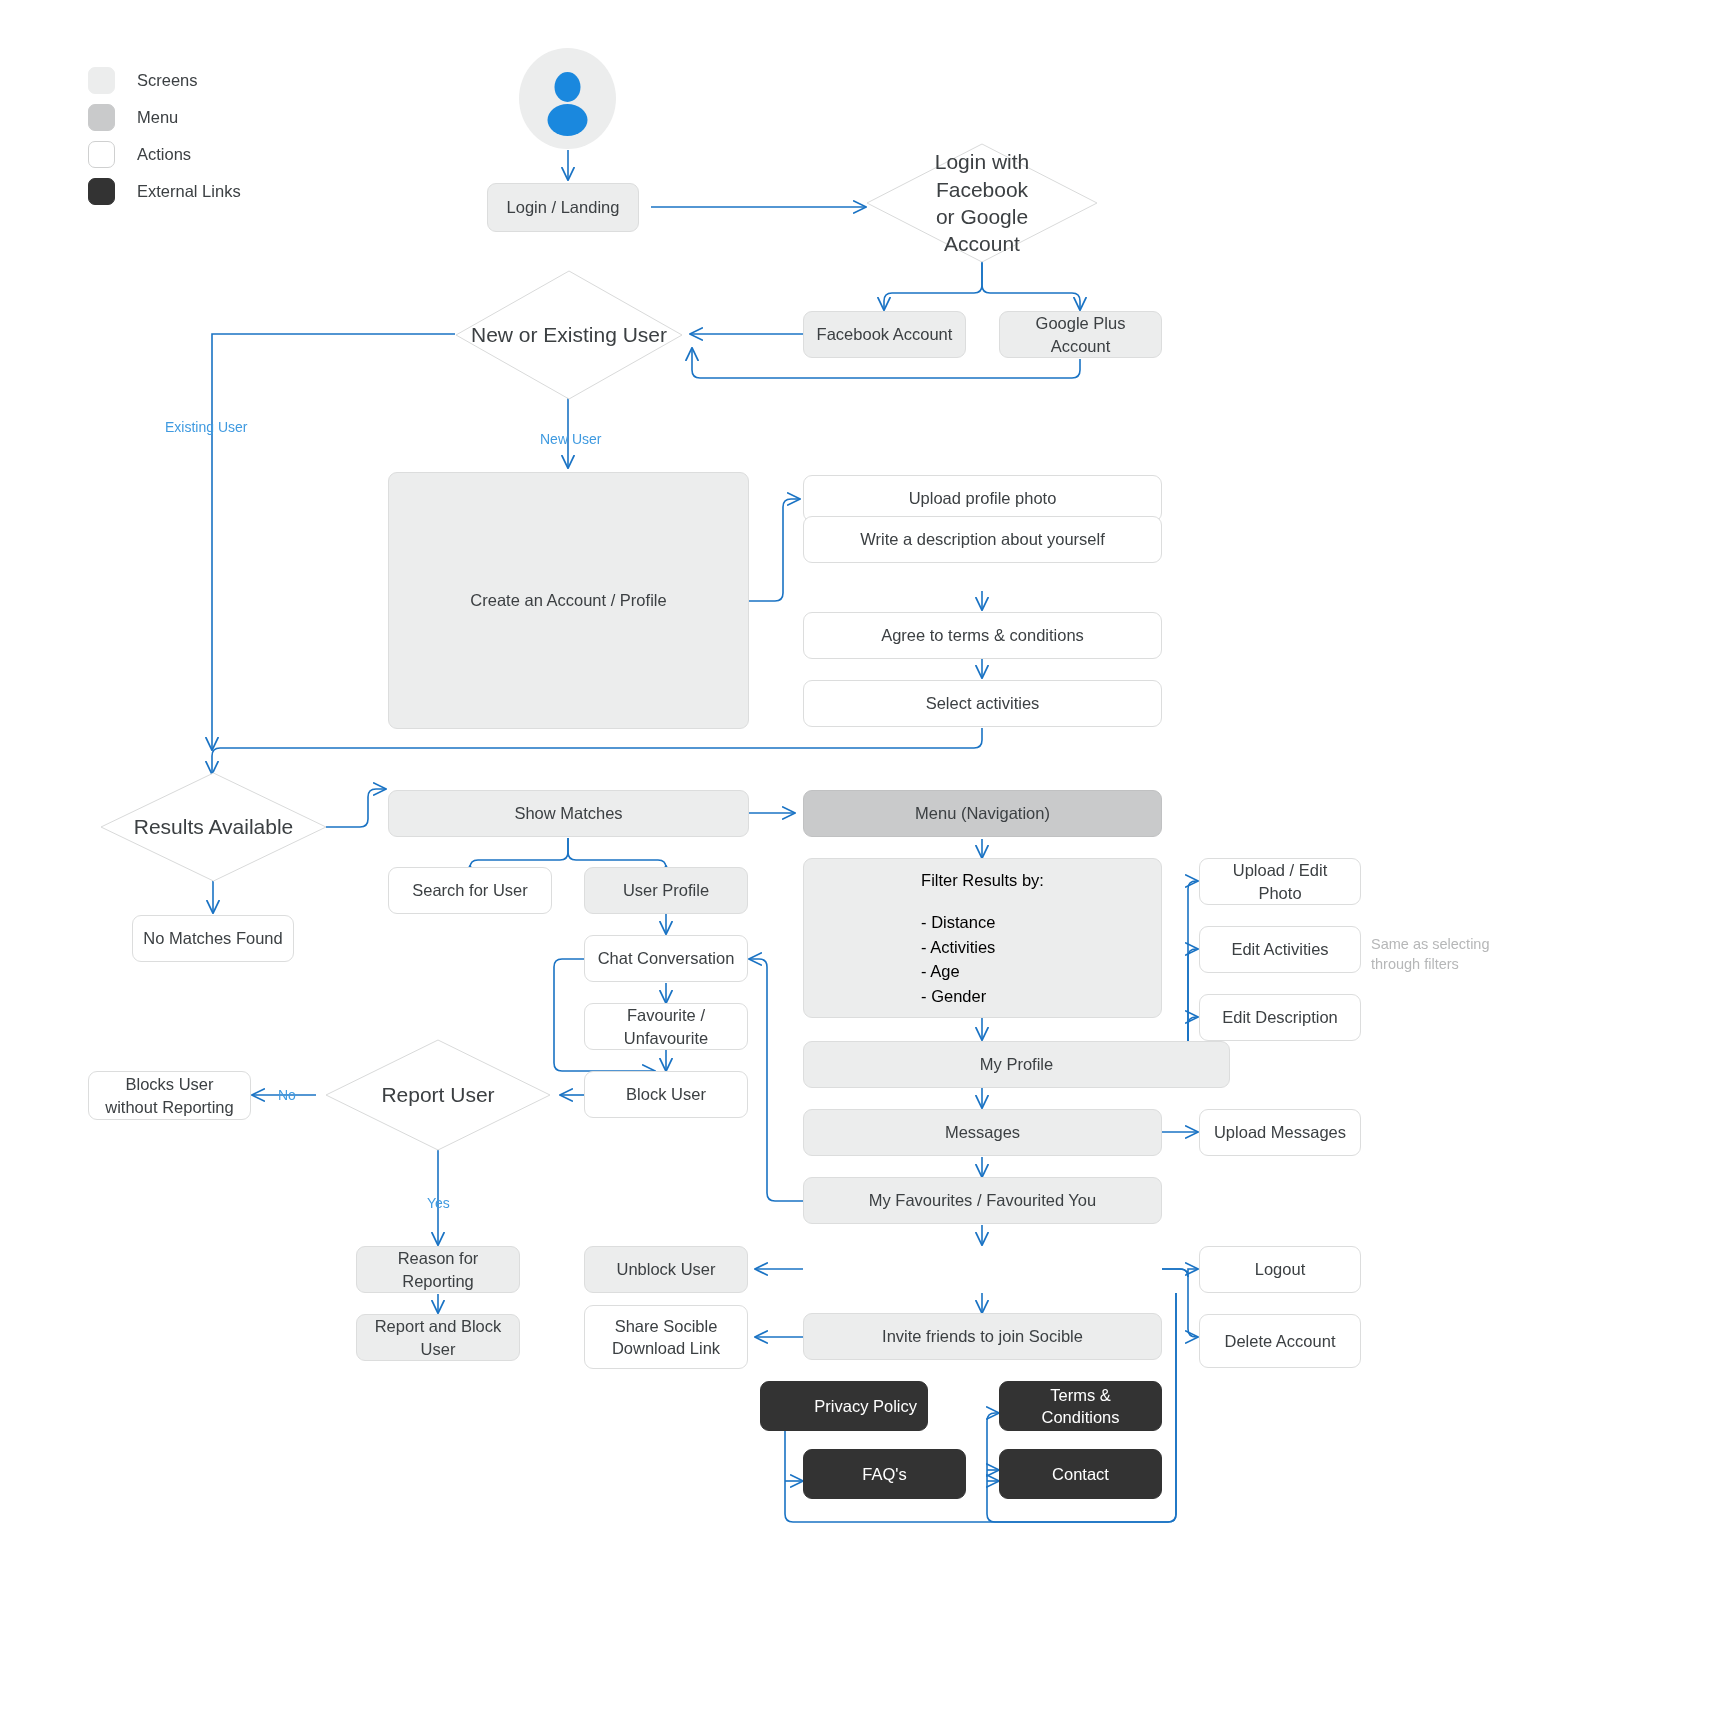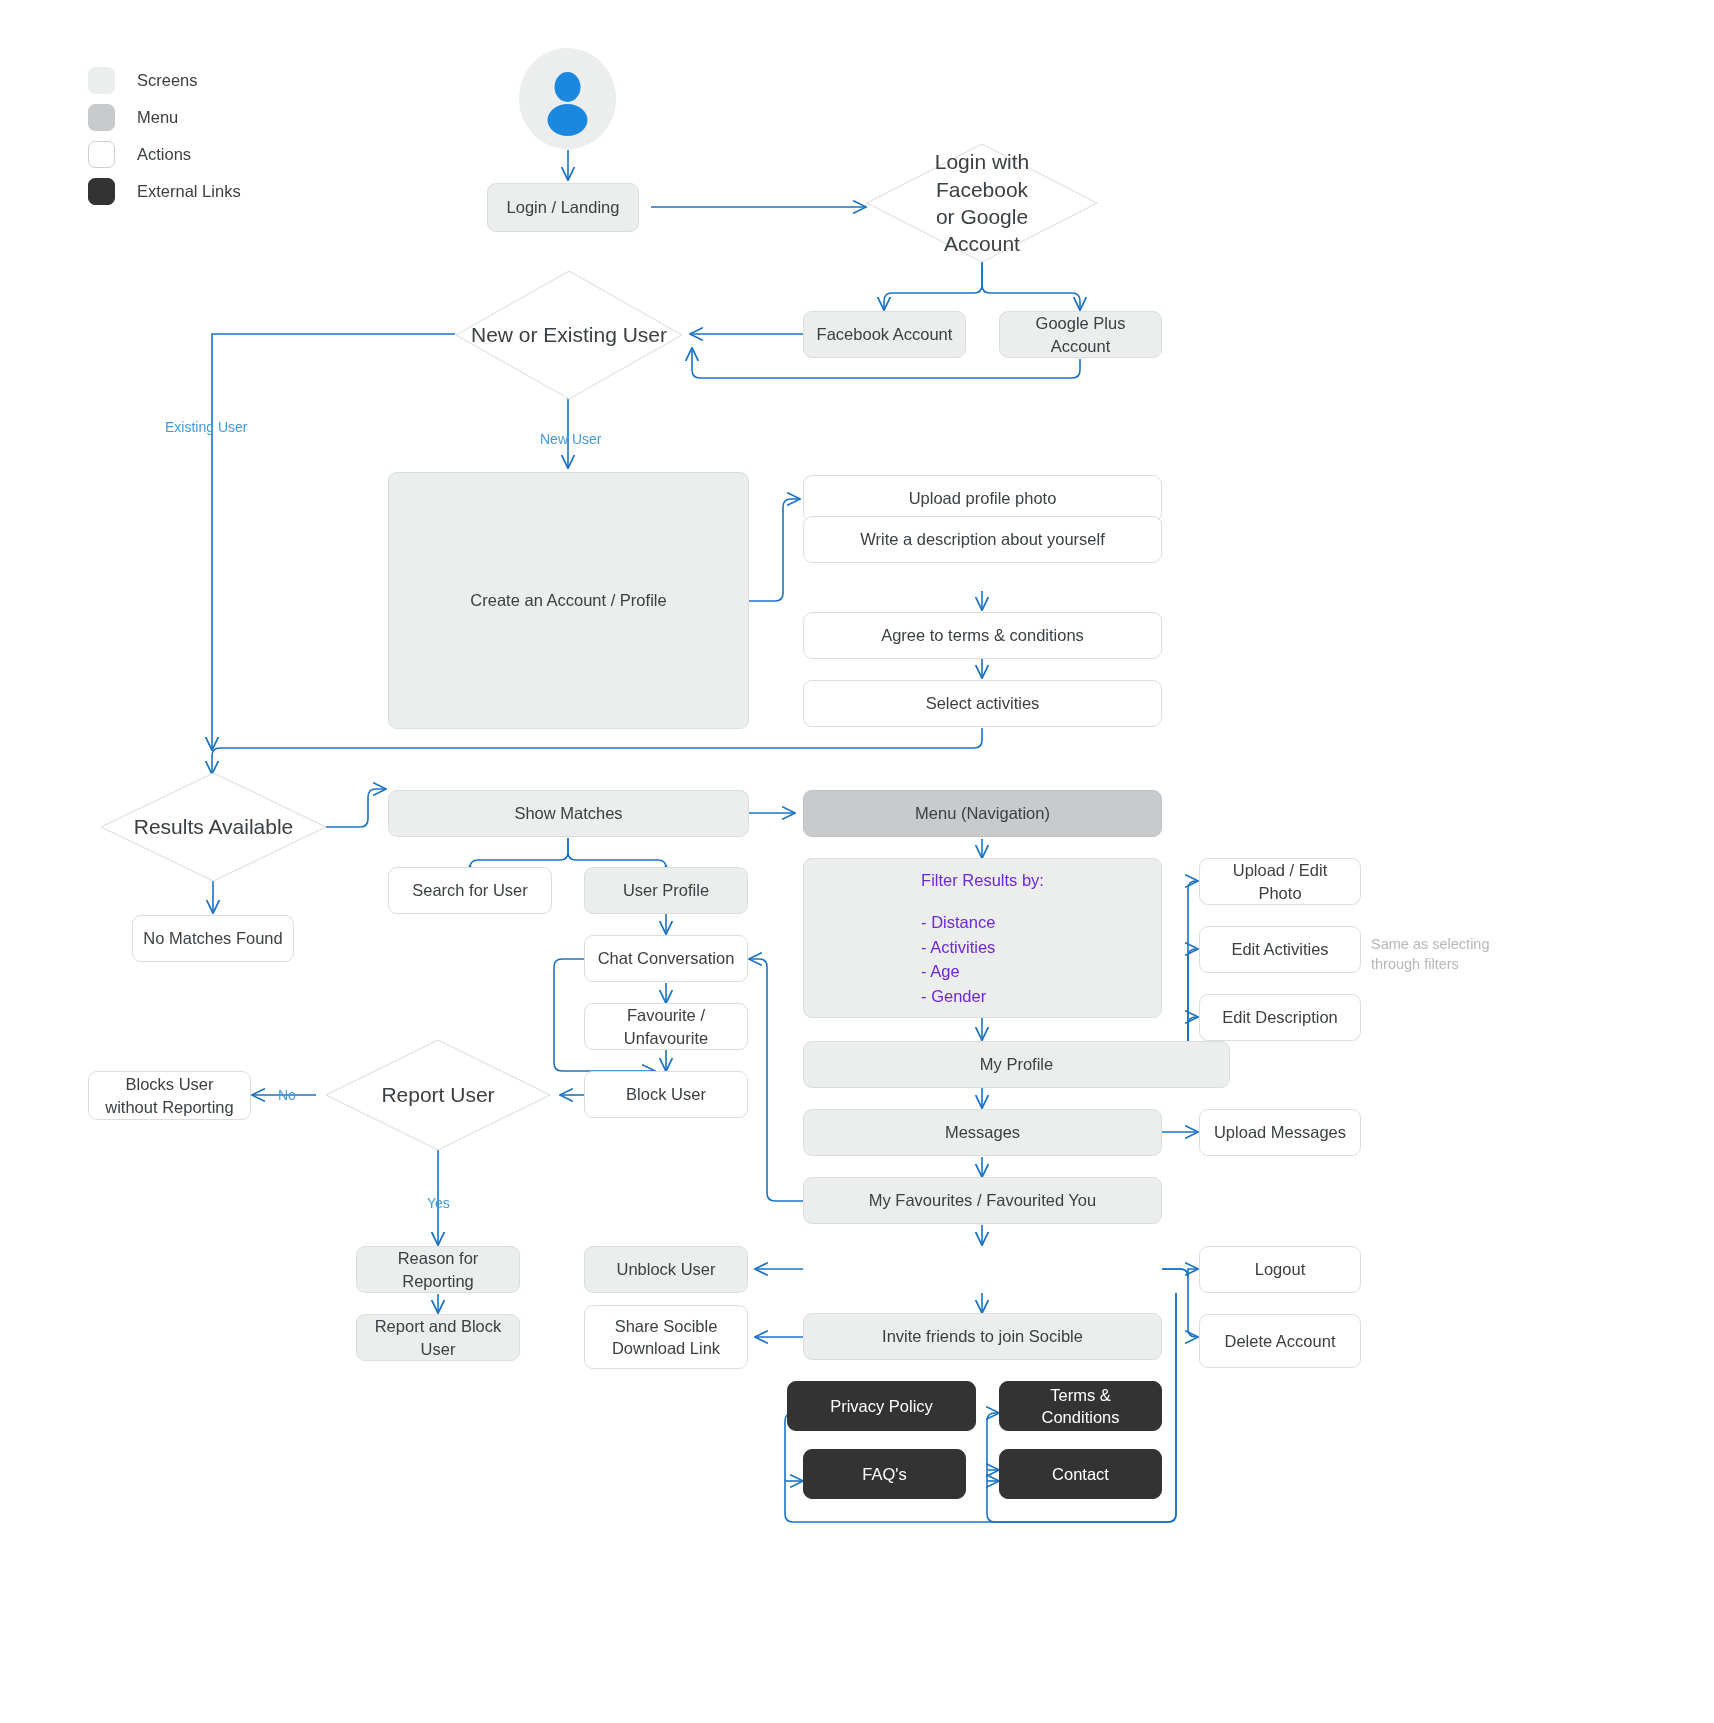--- a/index.html
+++ b/index.html
@@ -31,21 +31,21 @@
   .sw-menu{background:#c9cacb;border:1px solid #c9cacb;}
   .sw-action{background:#ffffff;border:1px solid #cfd0d0;}
   .sw-external{background:#333333;border:1px solid #333333;}
 
   
   #avatar{position:absolute;left:519px;top:48px;width:97px;height:101px;
           border-radius:50%;background:#eceded;}
 
   
   .filterbox{align-items:center;justify-content:center;}
-  .filter-inner{text-align:left;font-size:16.5px;color:#6d28d9;line-height:1.0;}
+  .filter-inner{text-align:left;font-size:16.5px;color:#000000;line-height:1.0;}
   .filter-title{margin:0 0 26px 0;}
   .filter-item{margin:0 0 8px 0;}
   .filter-item:last-child{margin-bottom:0;}
 
   
   .edge-label{position:absolute;font-size:14px;color:#3f9ae0;white-space:nowrap;}
   
   .note{position:absolute;font-size:14.5px;color:#b6b7b8;line-height:1.35;white-space:pre-line;}
 </style>
 </head>
@@ -332,21 +332,21 @@
 through filters</div>
 
   <div class="node screen" style="left:584px;top:1246px;width:164px;height:47px;">
     <span>Unblock User</span>
   </div>
   <div class="node action" style="left:584px;top:1305px;width:164px;height:64px;white-space:pre-line;">
     <span>Share Socible
 Download Link</span>
   </div>
 
-  <div class="node external" style="left:787px;top:1381px;width:189px;height:50px;">
+  <div class="node external" style="left:760px;top:1381px;width:168px;height:50px;justify-content:flex-end;">
     <span>Privacy Policy</span>
   </div>
   <div class="node external" style="left:999px;top:1381px;width:163px;height:50px;">
     <span>Terms &amp; Conditions</span>
   </div>
   <div class="node external" style="left:803px;top:1449px;width:163px;height:50px;">
     <span>FAQ's</span>
   </div>
   <div class="node external" style="left:999px;top:1449px;width:163px;height:50px;">
     <span>Contact</span>

